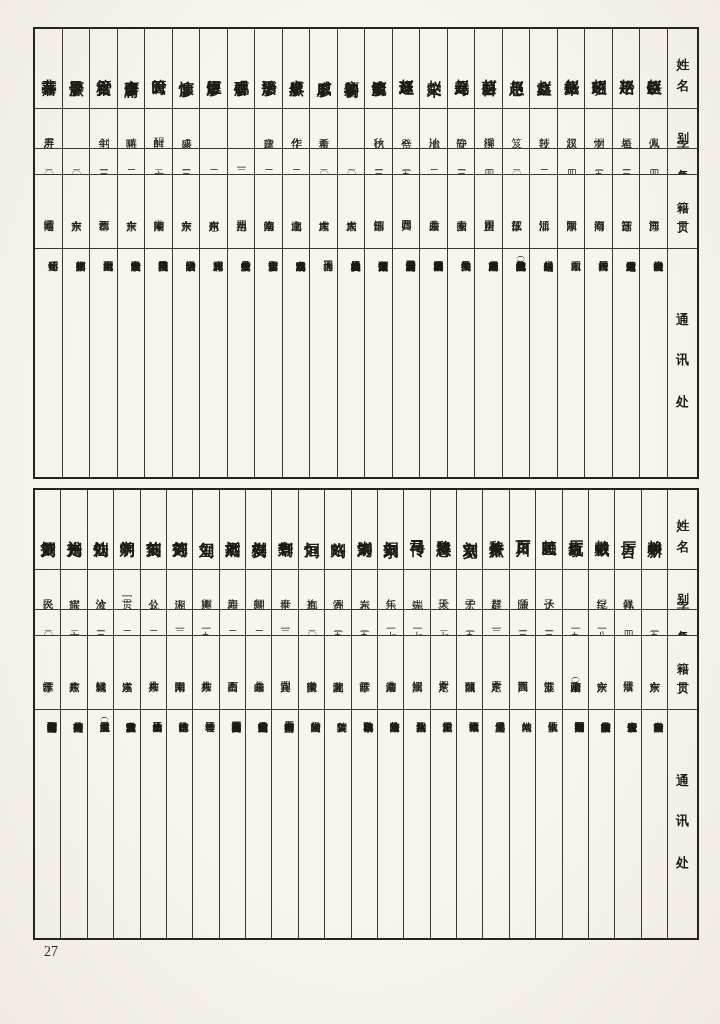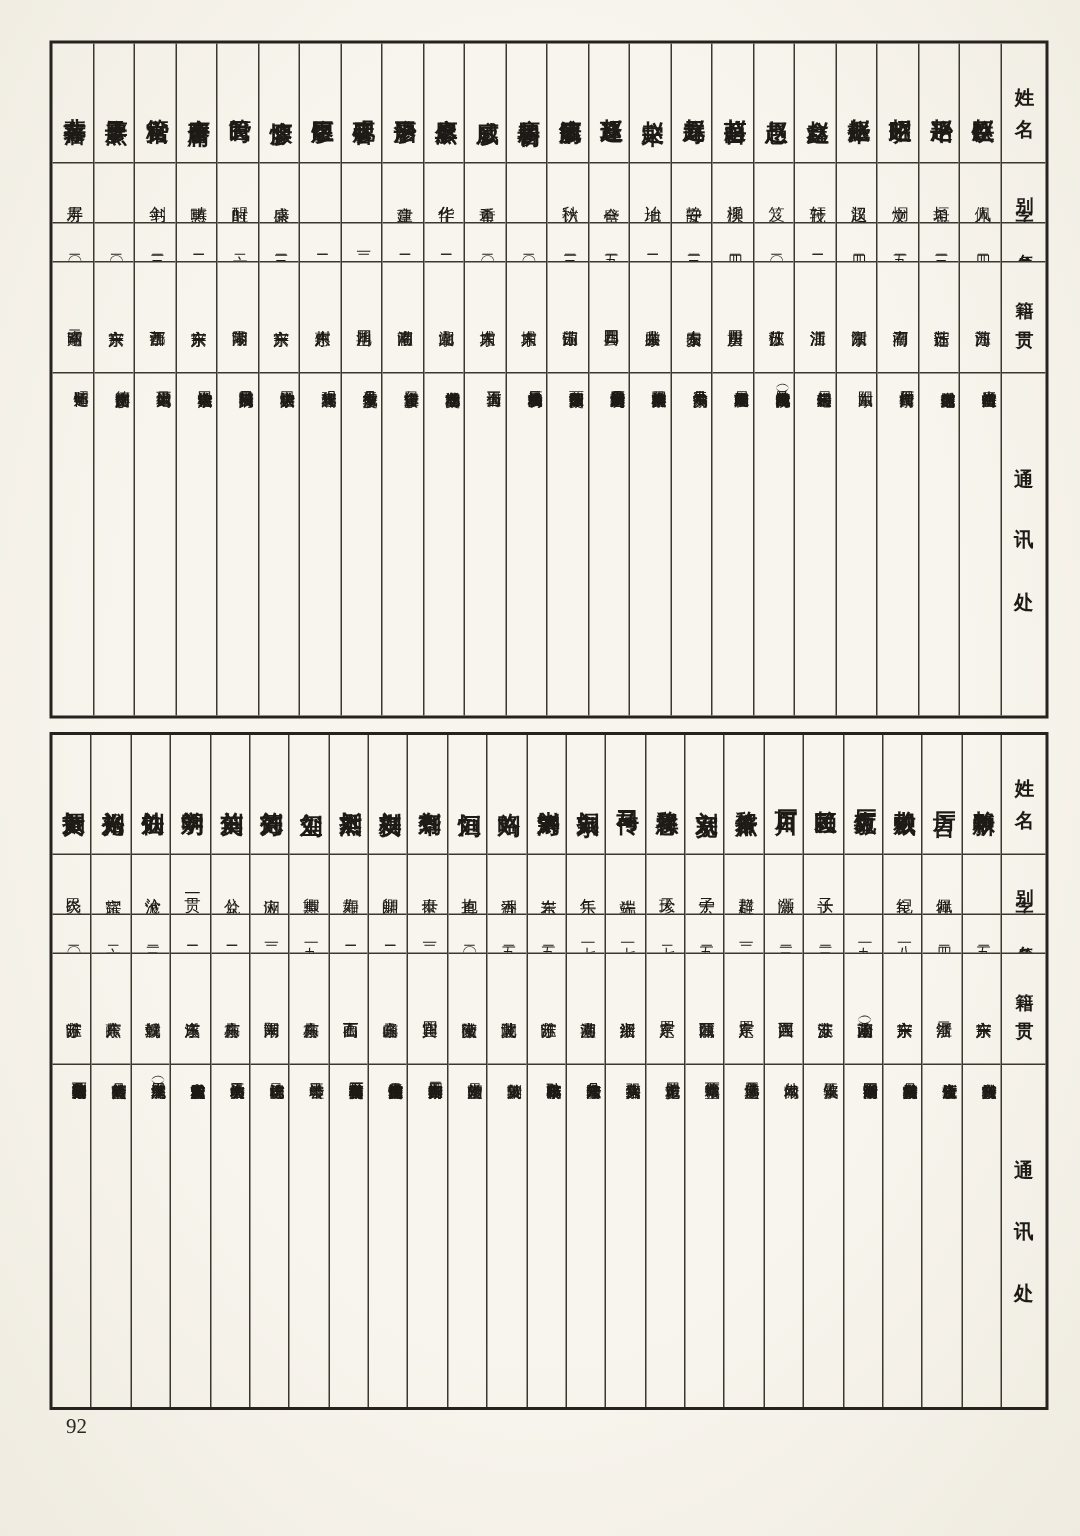--- a/index.html
+++ b/index.html
@@ -454,14 +454,14 @@
           <div class="cell r-name">刘振黄</div>
           <div class="cell r-alias">炎民</div>
           <div class="cell r-age">二〇</div>
           <div class="cell r-origin">江苏睢宁</div>
           <div class="cell r-address">徐州宿迁县西耿车集刘宜则转</div>
         </div>
       </section>
 
   </div>
 
-  <div class="pagenum">92</div>
+  <div class="pagenum">27</div>
 </div>
 
 </body></html>

